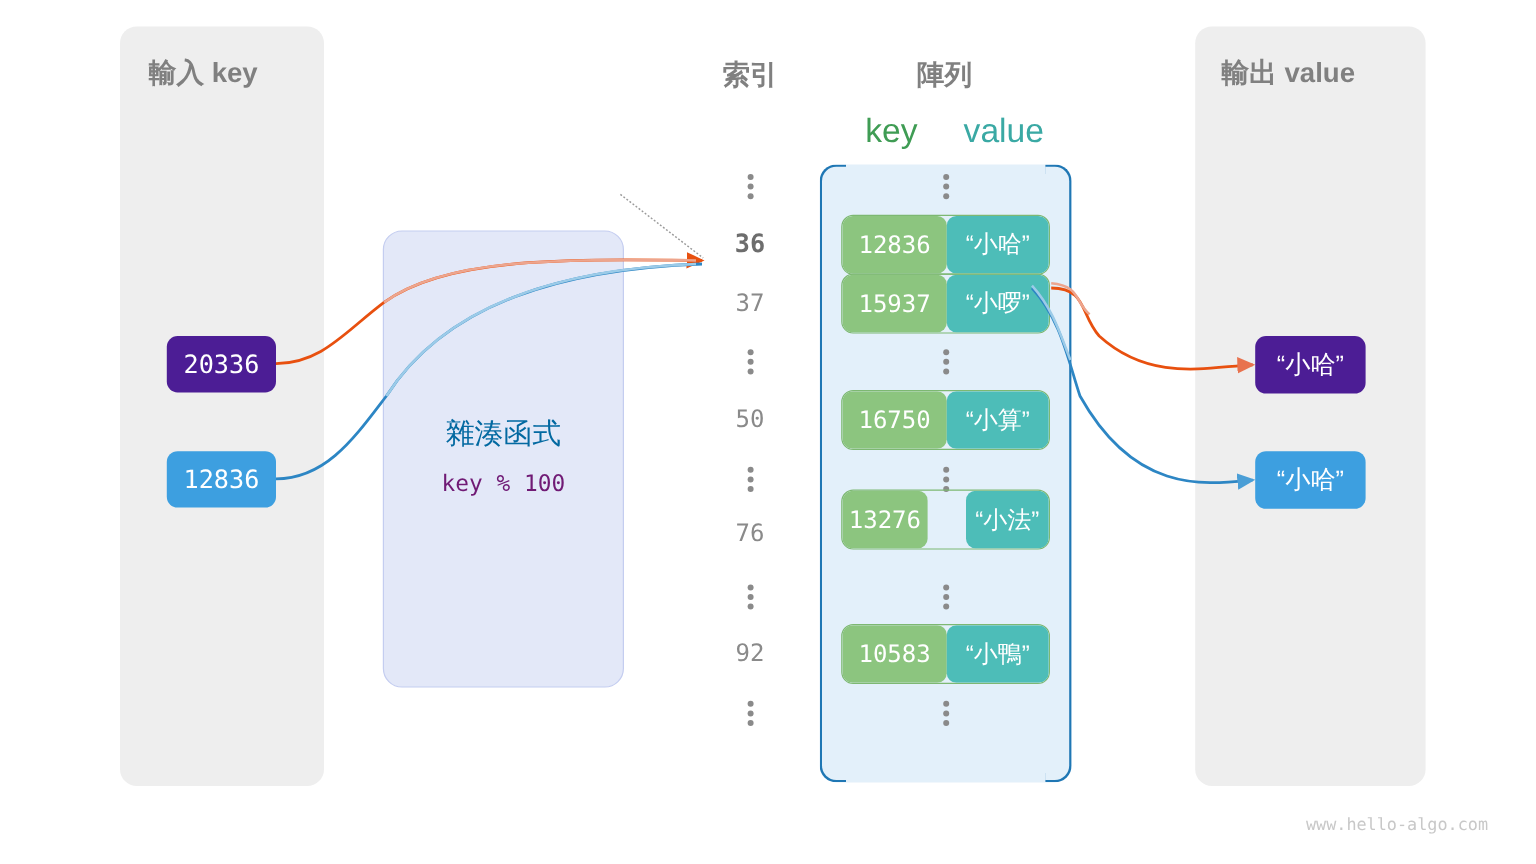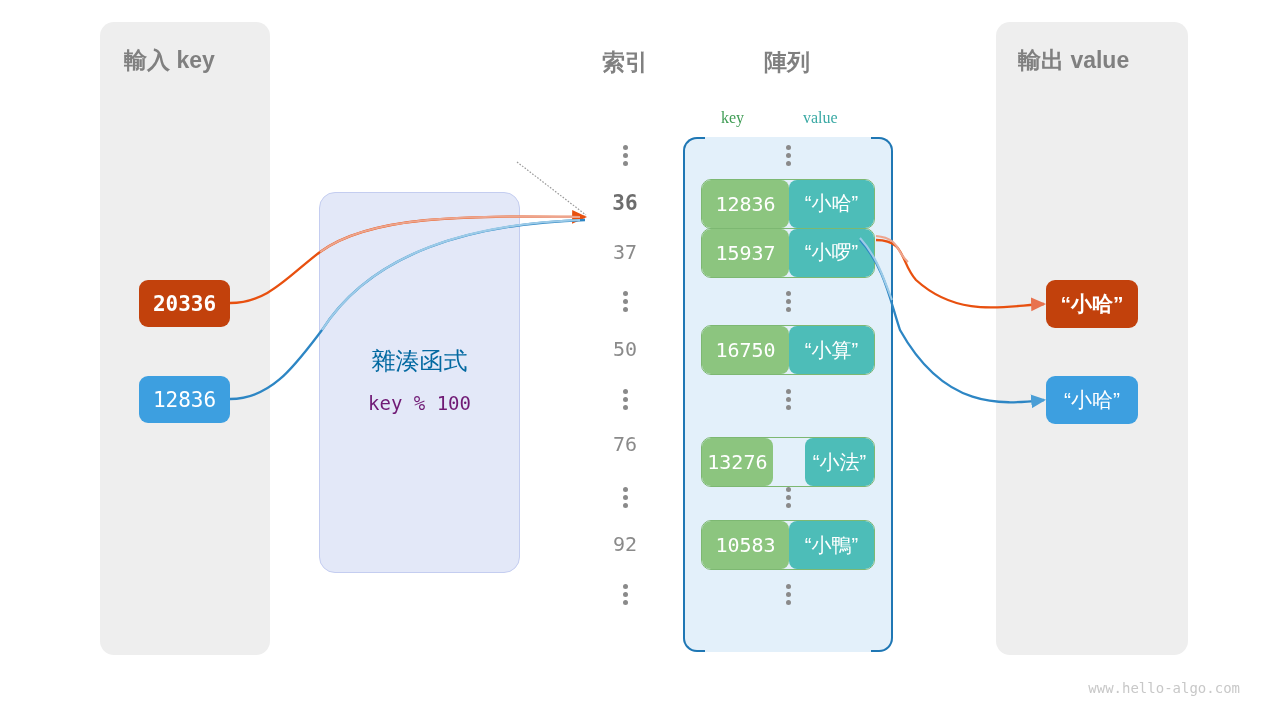--- a/index.html
+++ b/index.html
@@ -38,24 +38,23 @@
     color: #808080;
     white-space: nowrap;
     text-align: center;
   }
   #idx-heading { left: 585px; top: 47px; width: 80px; }
   #arr-heading { left: 742px; top: 47px; width: 90px; }
 
   .kv-heading {
     position: absolute;
     top: 93px;
-    font-family: Liberation Serif, serif;
-    font-size: 16px;
-    white-space: nowrap;
-    margin-top: 16px;
+    font-family: Liberation Sans, sans-serif;
+    font-size: 28px;
+    white-space: nowrap;
   }
   #key-heading   { left: 721px; color: #3f9c54; }
   #value-heading { left: 803px; color: #3aa9a4; }
 
   
   #hash-box {
     position: absolute;
     left: 319px; top: 192px;
     width: 201px; height: 381px;
     background: #e3e8f8;
@@ -100,21 +99,21 @@
     border-radius: 9px;
     display: flex; align-items: center; justify-content: center;
     color: #ffffff;
     white-space: nowrap;
   }
   .chip-num {
     font-family: "DejaVu Sans Mono", "Liberation Mono", monospace;
     font-size: 21px;
   }
   .chip-str { font-size: 21px; }
-  .orange { background: #c2410c; font-weight: bold; }
+  .orange { background: #4c1d95; }
   .blue   { background: #3d9fe0; }
 
   #key-a { left: 139px; top: 280px; width: 91px; height: 47px; }
   #key-b { left: 139px; top: 376px; width: 91px; height: 47px; }
   #out-a { left: 1046px; top: 280px; width: 92px; height: 48px; }
   #out-b { left: 1046px; top: 376px; width: 92px; height: 48px; }
 
   
   .idx {
     position: absolute;
@@ -280,21 +279,21 @@
         <span></span>
         <span></span>
         <span></span>
       </div>
       <div class="vdots" style="left: 748px; top: 386px;">
         <span></span>
         <span></span>
         <span></span>
       </div>
       <div class="idx" style="top: 432px;">76</div>
-      <div class="pair" style="top: 437px; gap: 32px;">
+      <div class="pair" style="top: 408px; gap: 32px;">
         <div class="cell cell-key">13276</div>
         <div class="cell cell-val">“小法”</div>
       </div>
       <div class="vdots" style="left: 585px; top: 483.6px;">
         <span></span>
         <span></span>
         <span></span>
       </div>
       <div class="vdots" style="left: 748px; top: 483.6px;">
         <span></span>

